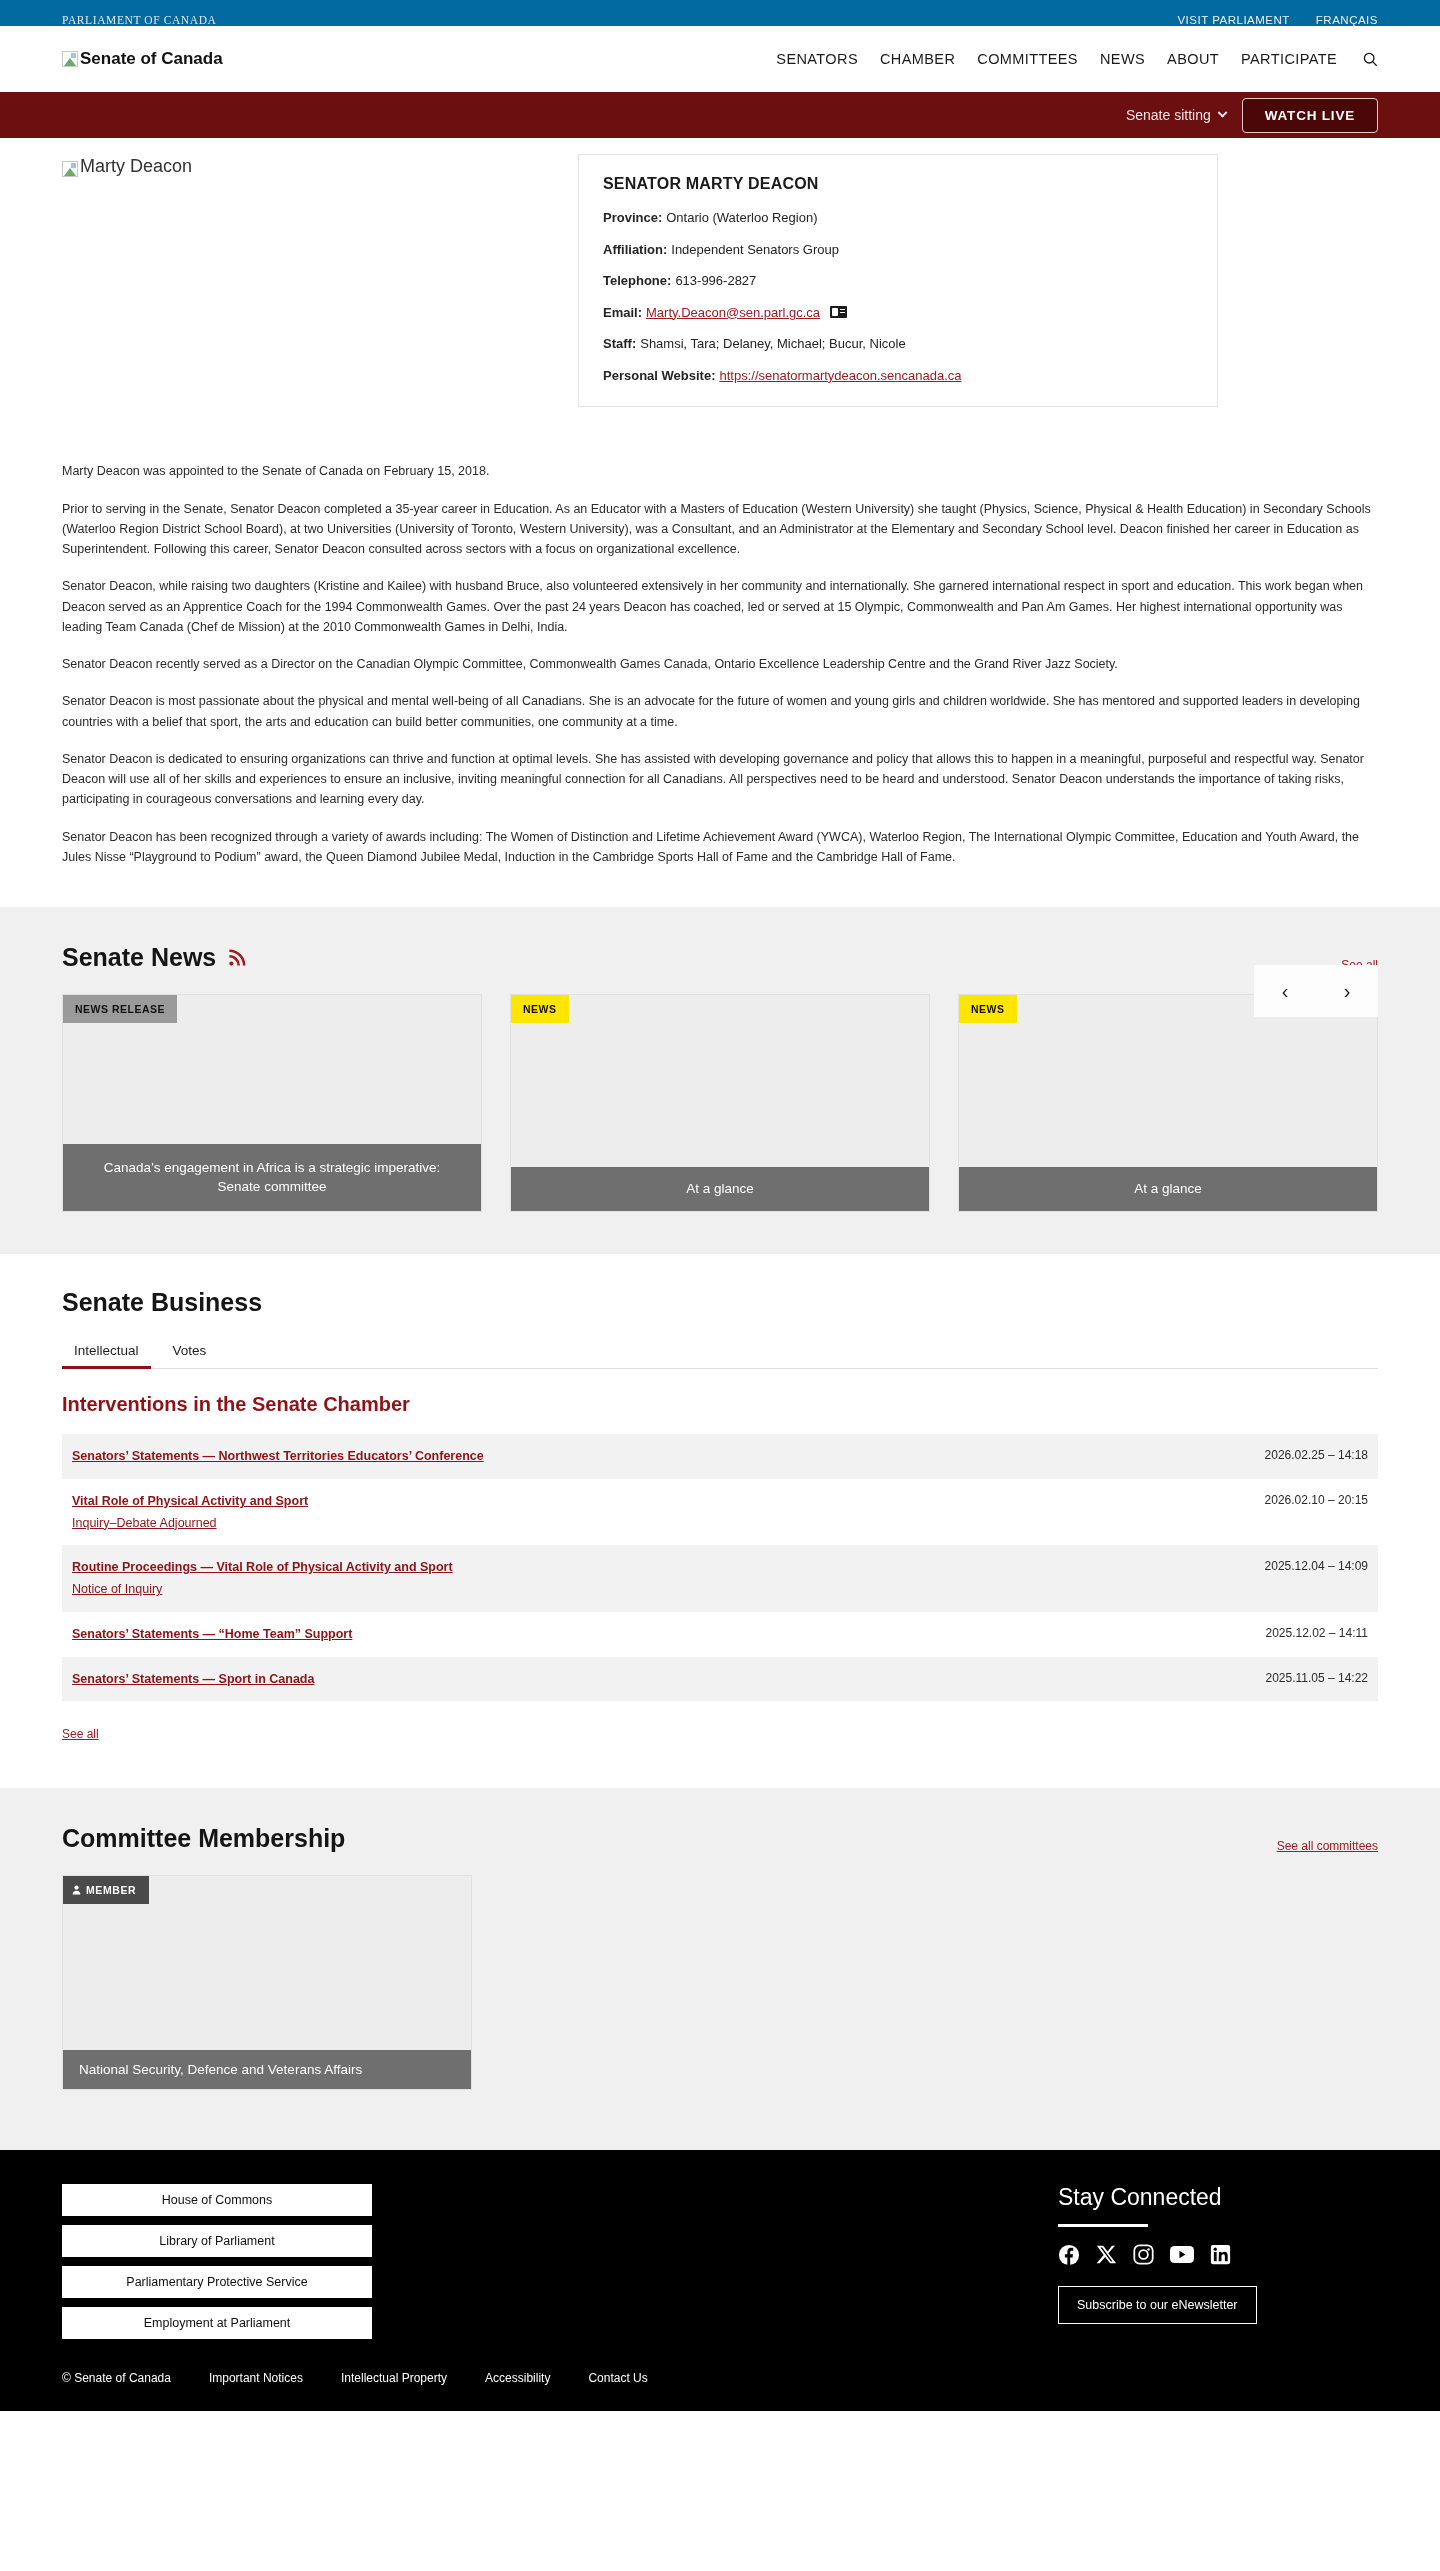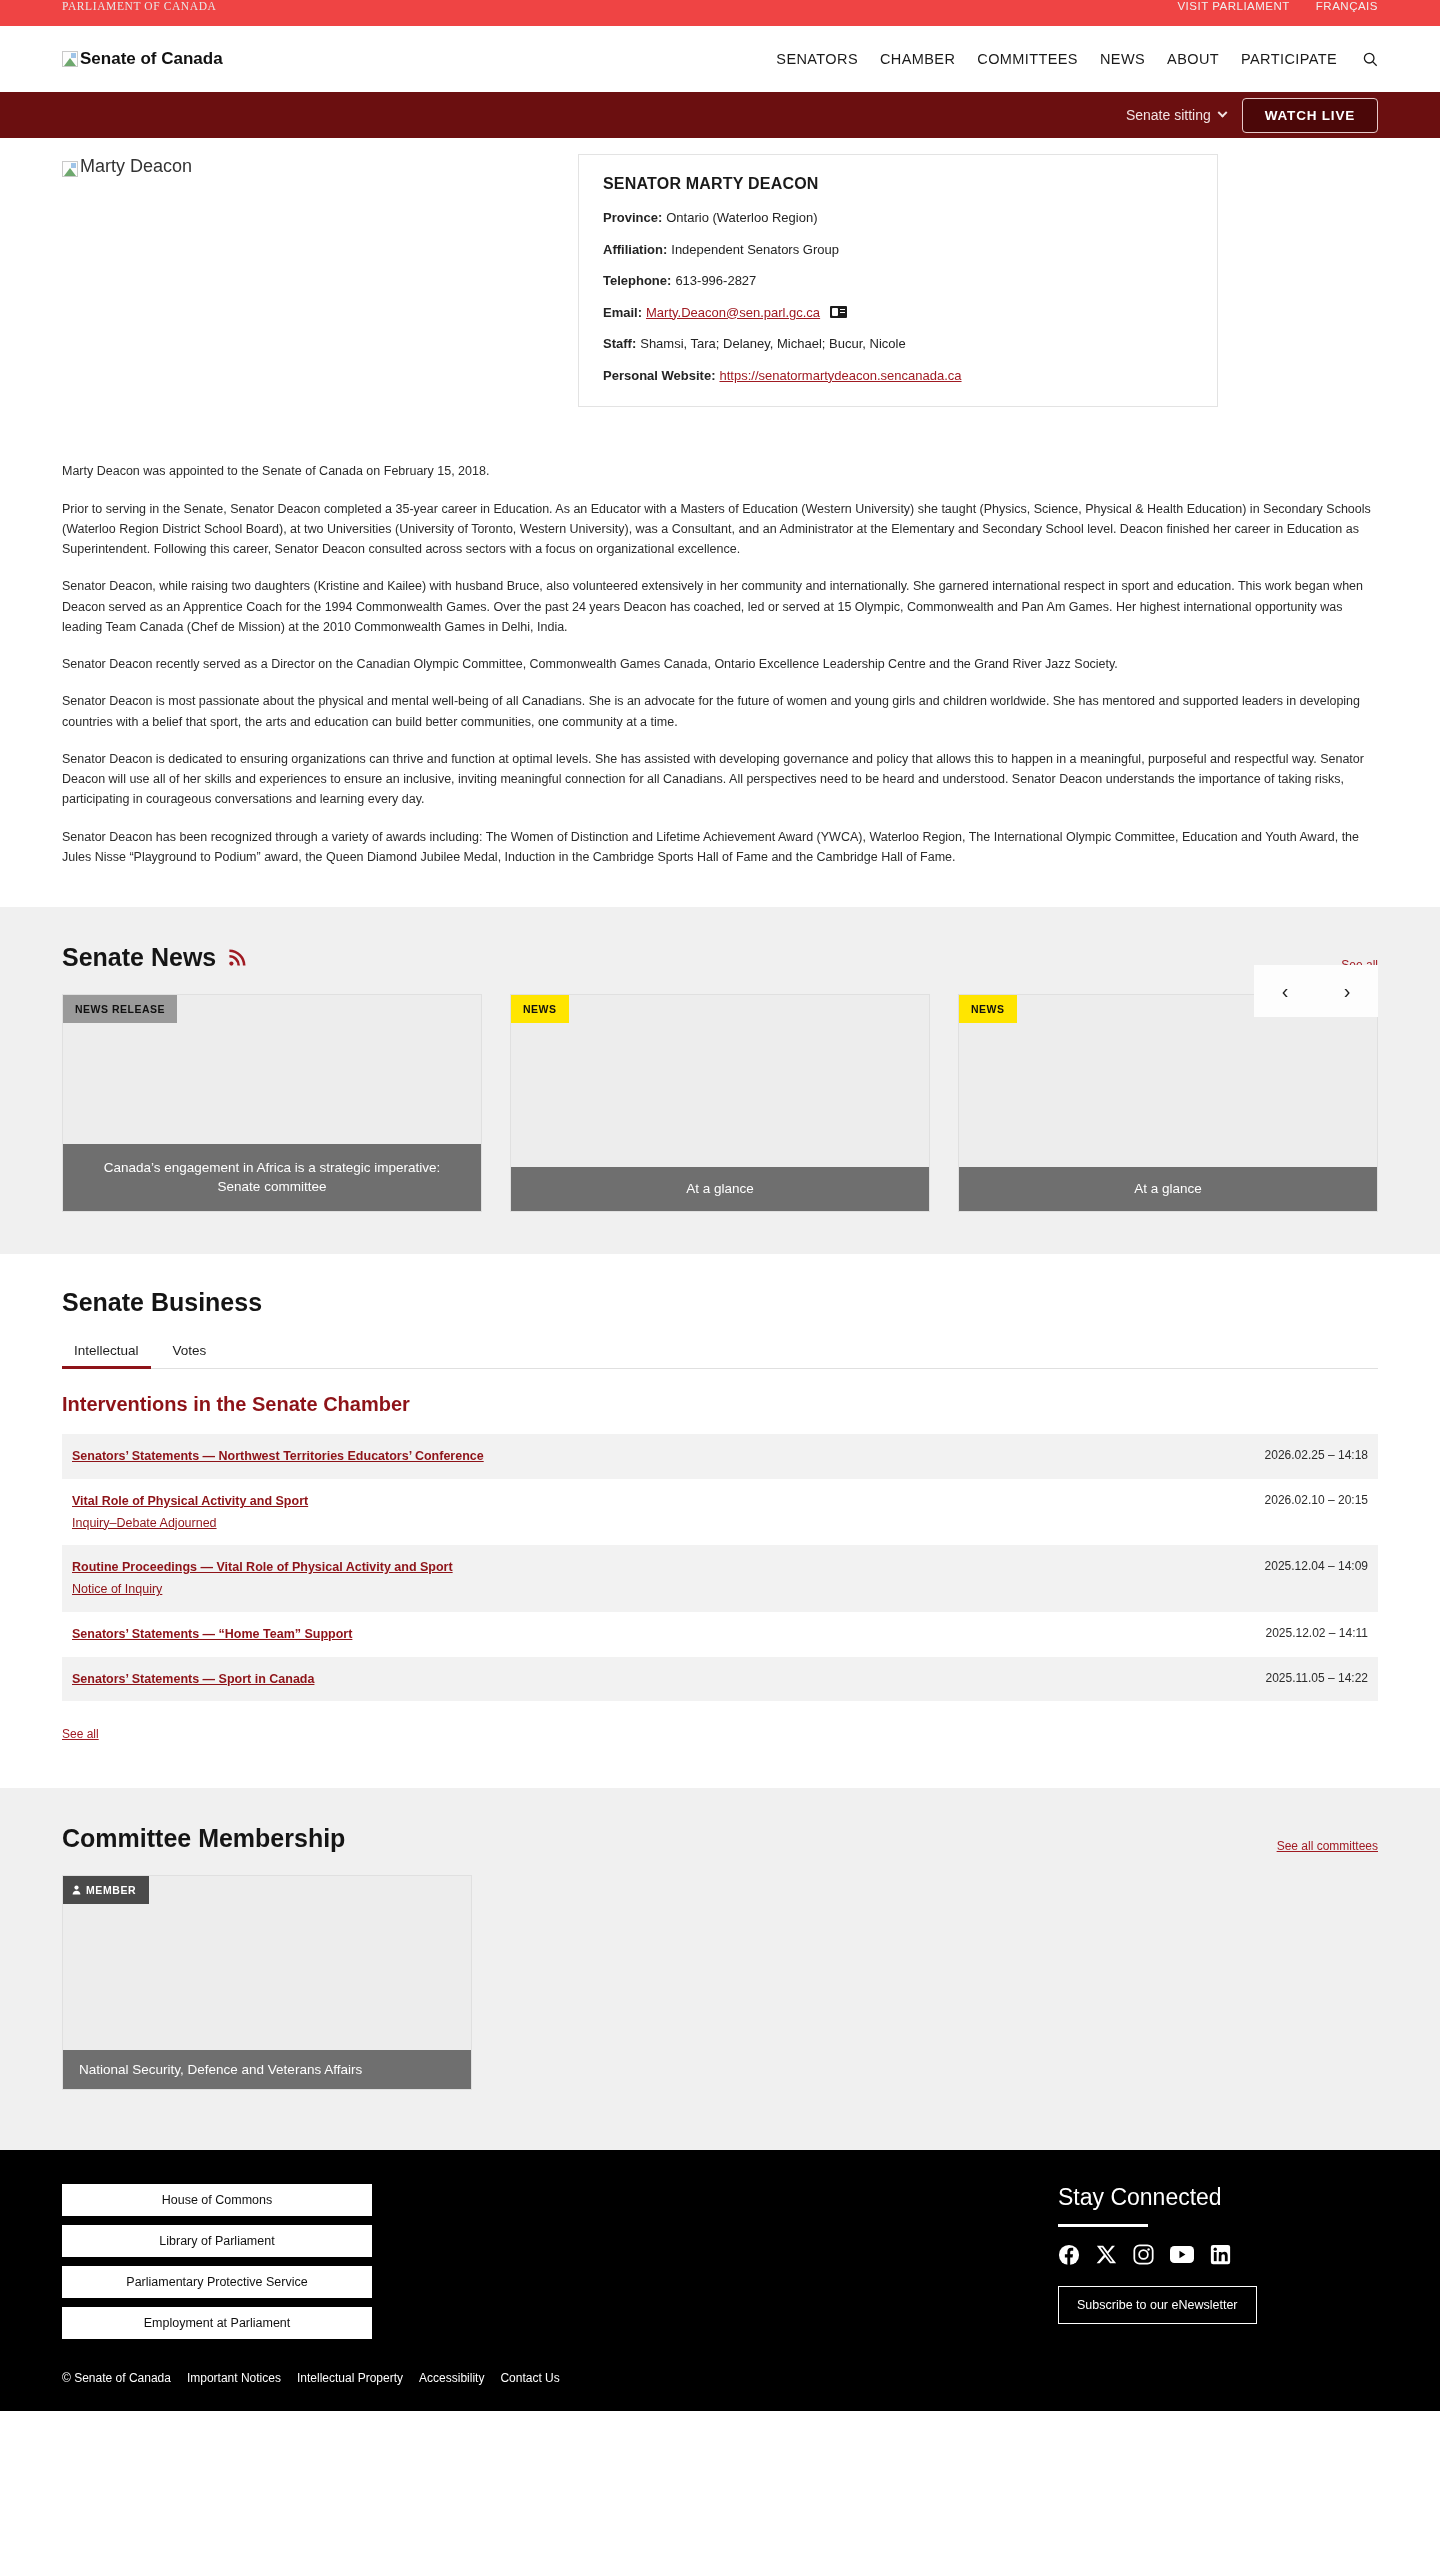--- a/index.html
+++ b/index.html
@@ -7,24 +7,24 @@
   html, body {
     width: 1440px;
     background: #ffffff;
     font-family: "Liberation Sans", sans-serif;
     color: #222222;
   }
   body { width: 1440px; overflow-x: hidden; }
 
   
   .top-bar {
-    background: #ef4444;
+    background: #0369a1;
     height: 26px;
     display: flex;
-    align-items: flex-start;
+    align-items: flex-end;
     padding: 0 62px;
     color: #ffffff;
   }
   .top-bar .parl-label {
     font-size: 11.5px;
     letter-spacing: 0.6px;
     font-family: "Liberation Serif", serif;
     color: #e8e8e8;
   }
   .top-bar .top-links {
@@ -452,21 +452,21 @@
     border: 1px solid #ffffff;
     background: #000000;
     color: #ffffff;
     font-size: 12.5px;
     padding: 11px 18px;
     cursor: pointer;
     font-family: "Liberation Sans", sans-serif;
   }
   .footer-bottom {
     display: flex;
-    gap: 16px;
+    gap: 38px;
     margin-top: 28px;
     padding-top: 4px;
   }
   .footer-bottom span, .footer-bottom a {
     font-size: 12px;
     color: #ffffff;
     text-decoration: none;
   }
 </style>
 </head>

